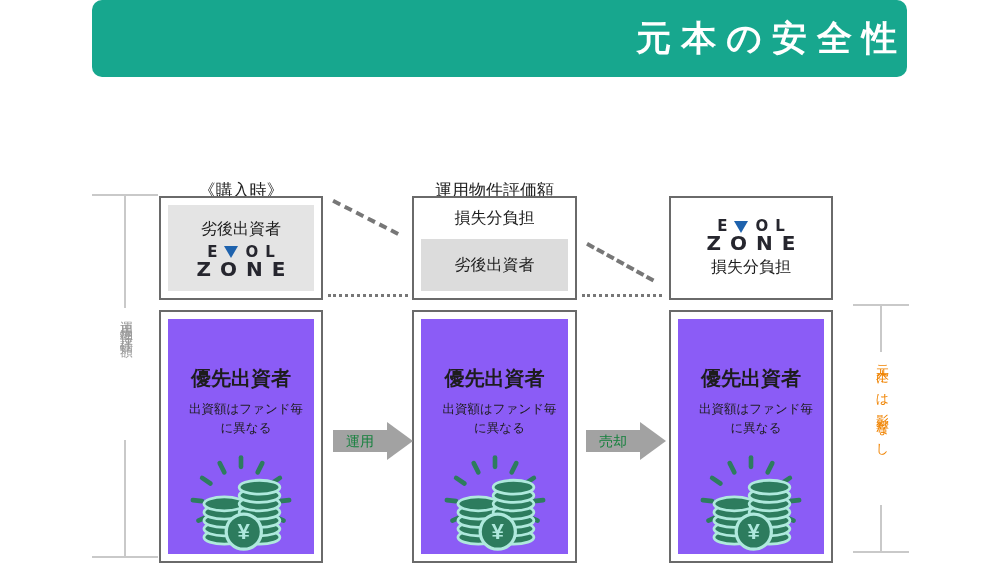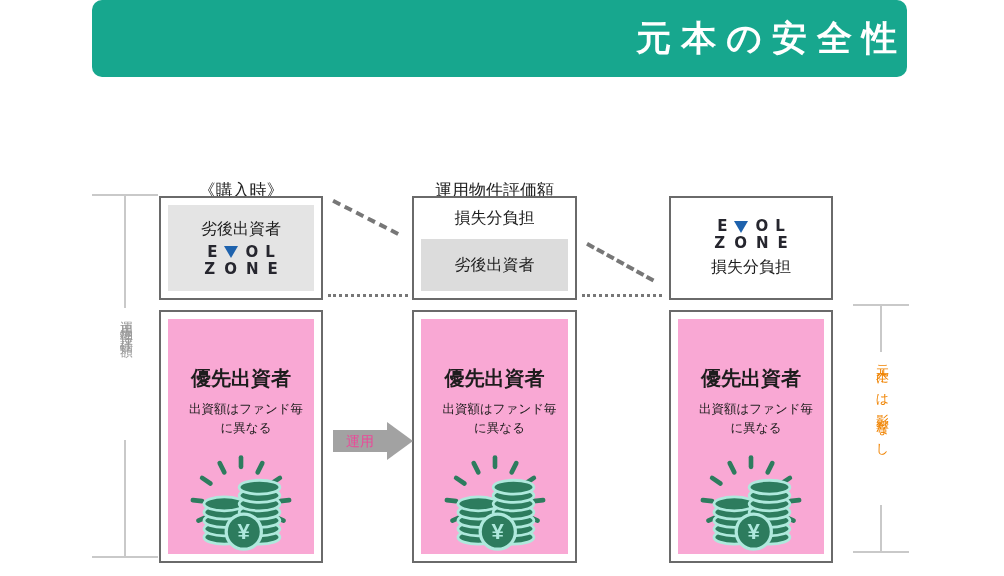--- a/index.html
+++ b/index.html
@@ -37,39 +37,39 @@
 
   .b3-wrap { position:absolute; inset:0; display:flex; flex-direction:column; align-items:center; justify-content:center; gap:5px; }
 
   
   .logo { display:flex; flex-direction:column; align-items:center; color:#26262e; font-weight:bold;
           font-family:"DejaVu Sans","Liberation Sans",sans-serif; }
   .logo-line1 { display:flex; align-items:center; gap:7px; font-size:15px; line-height:16px; }
   .logo-ol { letter-spacing:7px; margin-right:-7px; }
   .logo-v { width:0; height:0; border-left:7px solid transparent; border-right:7px solid transparent;
             border-top:12px solid #1E62AD; margin-top:1px; }
-  .logo-line2 { font-size:15px; line-height:17px; letter-spacing:9px; margin-right:-9px; margin-top:1px; }
+  .logo-line2 { font-size:20px; line-height:17px; letter-spacing:9px; margin-right:-9px; margin-top:1px; }
 
   
   .bottom-box { top:310px; height:253px; }
-  .teal-panel { position:absolute; inset:7px; background:#f9a8d4;
+  .teal-panel { position:absolute; inset:7px; background:#8b5cf6;
                 display:flex; flex-direction:column; align-items:center; }
   .prio-title { margin-top:46px; font-size:20px; font-weight:bold; color:#1d1d1d; }
   .prio-note { margin-top:8px; font-size:12.5px; line-height:1.55; text-align:center; color:#1d1d1d;margin-left:10px; }
   .coins { margin-top:auto; margin-bottom:2px; }
 
   
   .arrow { position:absolute; top:422px; width:80px; height:38px; }
   .a1 { left:333px; } .a2 { left:586px; }
   .arrow .body { position:absolute; left:0; top:8px; width:54px; height:22px; background:#a2a2a2; }
   .arrow .head { position:absolute; left:54px; top:0; width:0; height:0;
                  border-top:19px solid transparent; border-bottom:19px solid transparent;
                  border-left:26px solid #a2a2a2; }
   .arrow .lab { position:absolute; left:0; top:8px; width:54px; height:22px; line-height:22px;
-                text-align:center; color:#ec4899; font-size:14px; font-weight:500; }
+                text-align:center; color:#15803d; font-size:14px; font-weight:500; }
 
   
   .dot-h { position:absolute; height:0; border-top:3px dotted #777; }
   .dh1 { left:328px; top:294px; width:80px; }
   .dh2 { left:582px; top:294px; width:80px; }
   .dash-diag { position:absolute; height:0; border-top:4px dashed #777; transform-origin:0 0; }
   .dd1 { left:334px; top:199px; width:73px; transform:rotate(27deg); }
   .dd2 { left:588px; top:242px; width:76px; transform:rotate(29deg); }
 
   
@@ -243,20 +243,25 @@
         <text x="63" y="94" text-anchor="middle" font-size="24" font-weight="bold" fill="#afe9dd">¥</text>
       </svg>
     </div>
   </div>
 
   <div class="arrow a1">
     <div class="body"></div>
     <div class="head"></div>
     <div class="lab">運用</div>
   </div>
+  <div class="arrow a2">
+    <div class="body"></div>
+    <div class="head"></div>
+    <div class="lab">売却</div>
+  </div>
 
   <div class="dot-h dh1"></div>
   <div class="dot-h dh2"></div>
   <div class="dash-diag dd1"></div>
   <div class="dash-diag dd2"></div>
 
   <div class="measure-line" style="left:92px; top:194px; width:66px; height:2px;"></div>
   <div class="measure-line" style="left:124px; top:194px; width:2px; height:114px;"></div>
   <div class="vtext vleft">運用物件評価額</div>
   <div class="measure-line" style="left:124px; top:440px; width:2px; height:116px;"></div>

